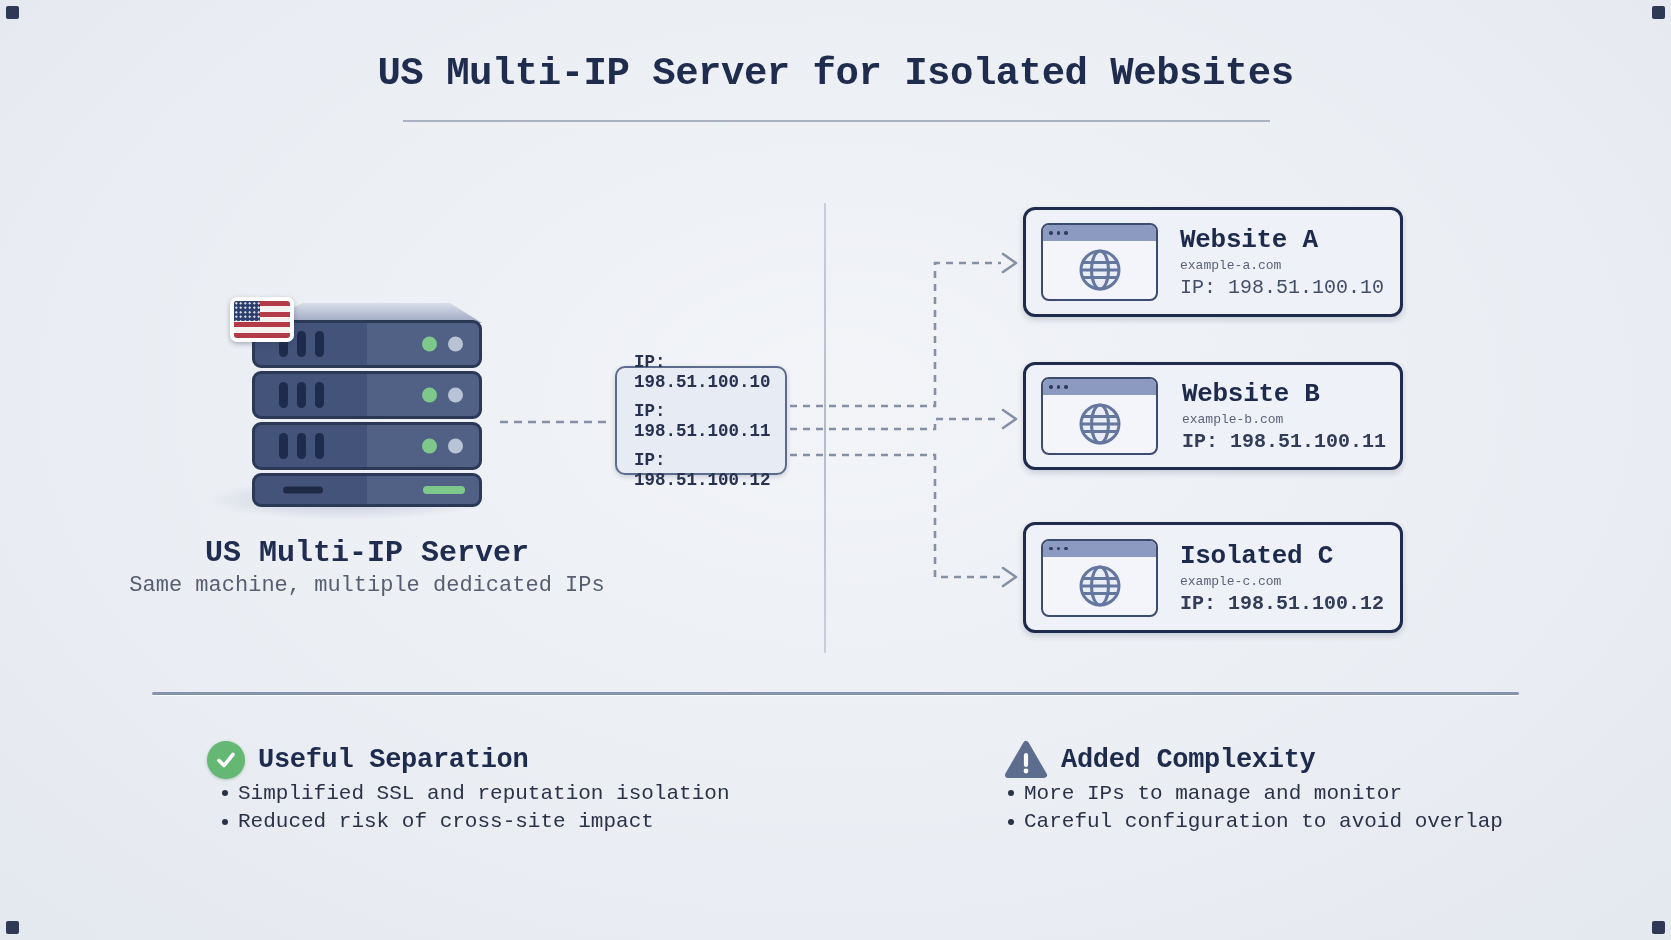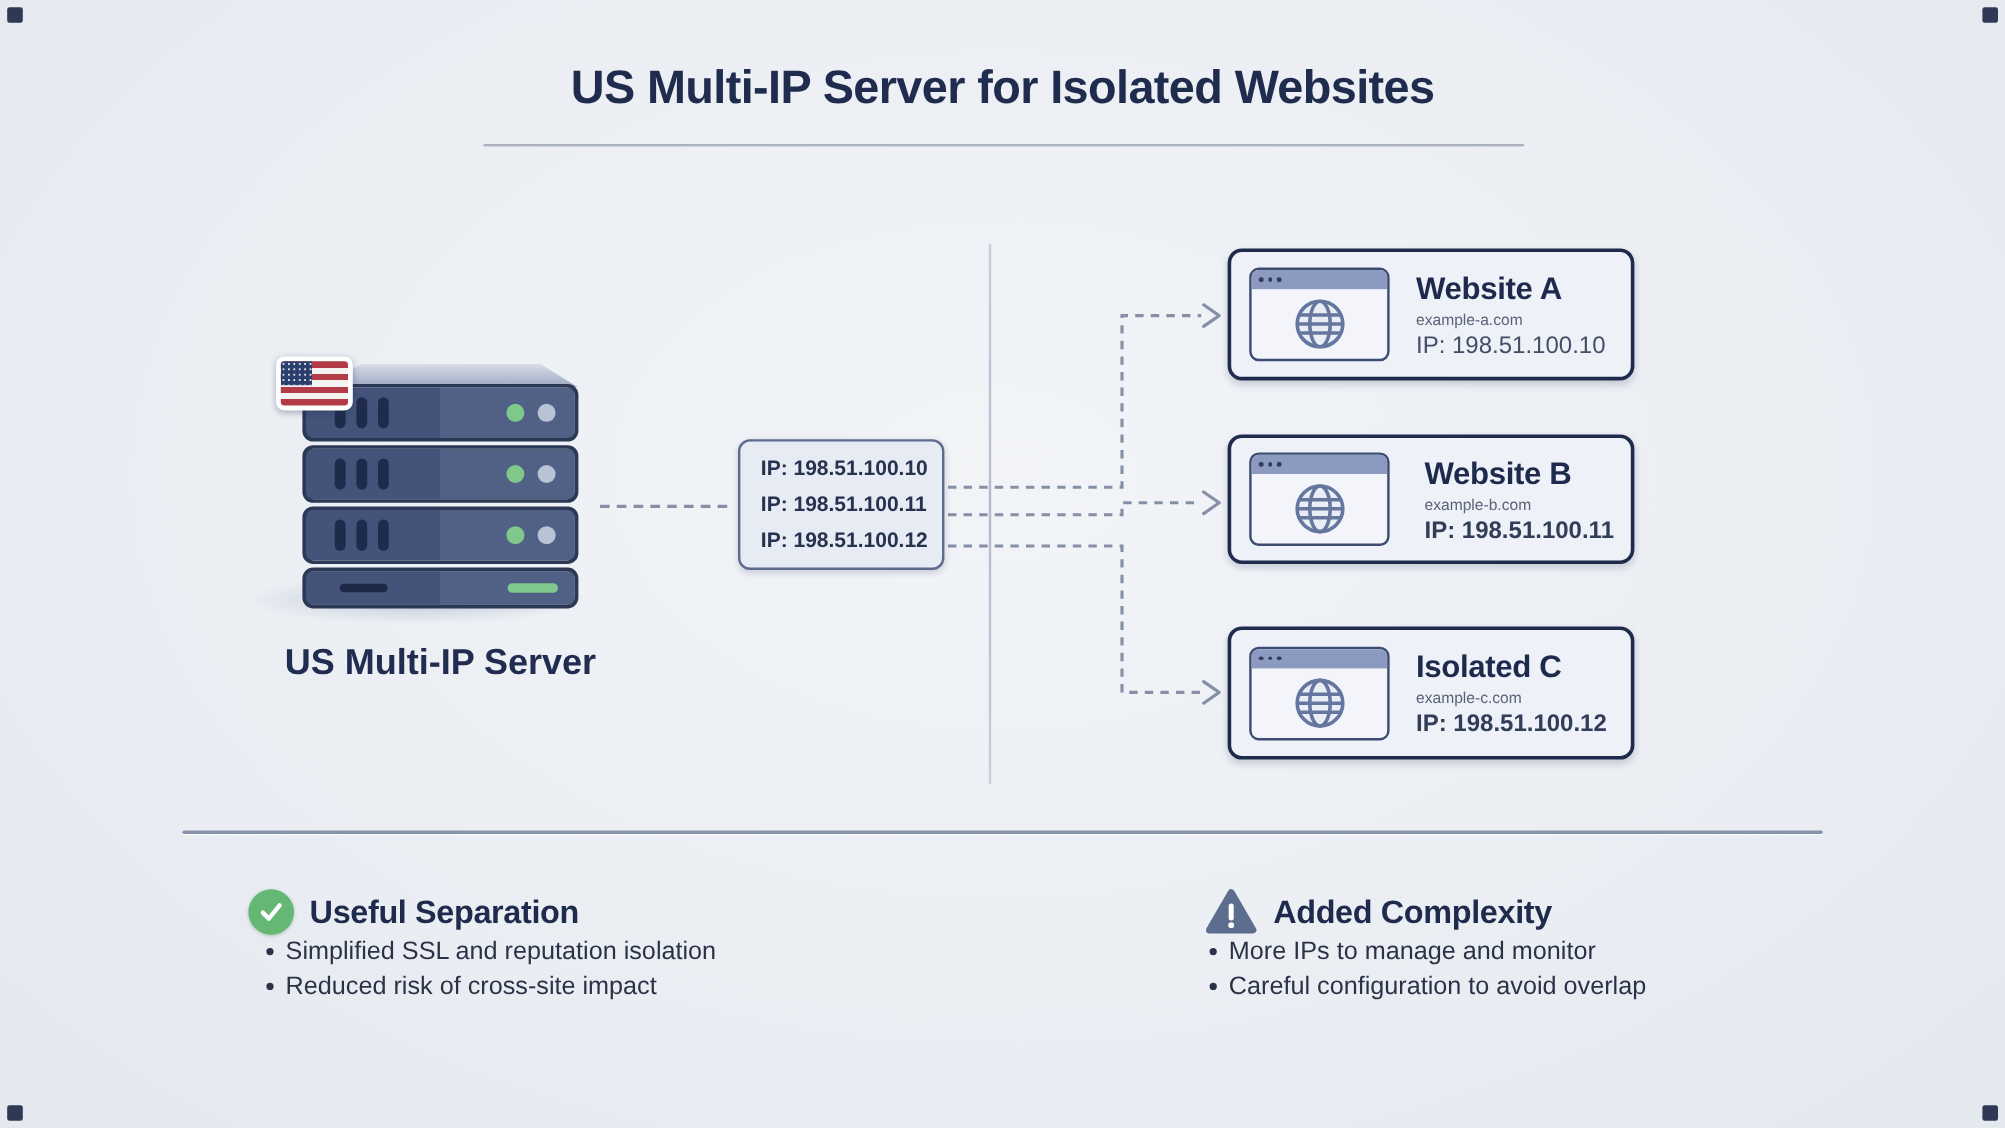--- a/index.html
+++ b/index.html
@@ -5,20 +5,21 @@
   * { margin: 0; padding: 0; box-sizing: border-box; }
   html, body { width: 1671px; height: 940px; }
   body {
     font-family: "Liberation Sans", sans-serif;
     overflow: hidden;
   }
   .canvas {
     position: relative; width: 1671px; height: 940px;
     background: radial-gradient(ellipse at 50% 42%, #f2f4f8 0%, #ebeef3 55%, #e4e8ef 100%);
     overflow: hidden;
+    font-family: Liberation Mono, monospace;
   }
   .corner-mark {
     position: absolute; width: 13px; height: 13px;
     background: #1b2542; border-radius: 2px; opacity: .9;
   }
   
   .title {
     position: absolute; left: 0; right: 0; top: 52px;
     text-align: center; font-size: 39px; font-weight: 700;
     color: #1f2c4e; letter-spacing: -0.5px;
@@ -98,21 +99,21 @@
     background: #e7ebf3; border: 2.5px solid #5d6c8c; border-radius: 10px;
     box-shadow: 0 2px 5px rgba(50,62,95,.2);
     display: flex; flex-direction: column; justify-content: center;
     padding-left: 17px; gap: 9px;
   }
   .ip-line { font-size: 17.5px; font-weight: 700; color: #26324f; }
   
   .connectors { position: absolute; left: 0; top: 0; width: 1671px; height: 940px; pointer-events: none; }
   
   .site-card {
-    position: absolute; left: 1023px; width: 339px; height: 110px;
+    position: absolute; left: 1023px; width: 380px; height: 110px;
     background: #eef1f7; border: 3px solid #1e2b4c; border-radius: 12px;
     box-shadow: 0 3px 6px rgba(30,42,76,.18);
     display: flex; align-items: center; padding: 0 14px 0 15px; gap: 22px;
   }
   .browser {
     width: 117px; height: 78px; border: 2.5px solid #3c4c70; border-radius: 8px;
     background: #f3f5fa; overflow: hidden; flex: 0 0 auto;
     display: flex; flex-direction: column;
   }
   .browser-bar {
@@ -195,20 +196,21 @@
       <span class="bar-dark"></span>
       <span class="bar-green"></span>
     </div>
   </div>
   <div class="flag">
     <div class="flag-stripes">
       <div class="flag-canton"></div>
     </div>
   </div>
   <div class="server-label">US Multi-IP Server</div>
+  <div class="server-sublabel">Same machine, multiple dedicated IPs</div>
 
   <div class="ip-box">
     <div class="ip-line">IP: 198.51.100.10</div>
     <div class="ip-line">IP: 198.51.100.11</div>
     <div class="ip-line">IP: 198.51.100.12</div>
   </div>
 
   <div class="site-card" style="top:207px;">
     <div class="browser">
       <div class="browser-bar">

